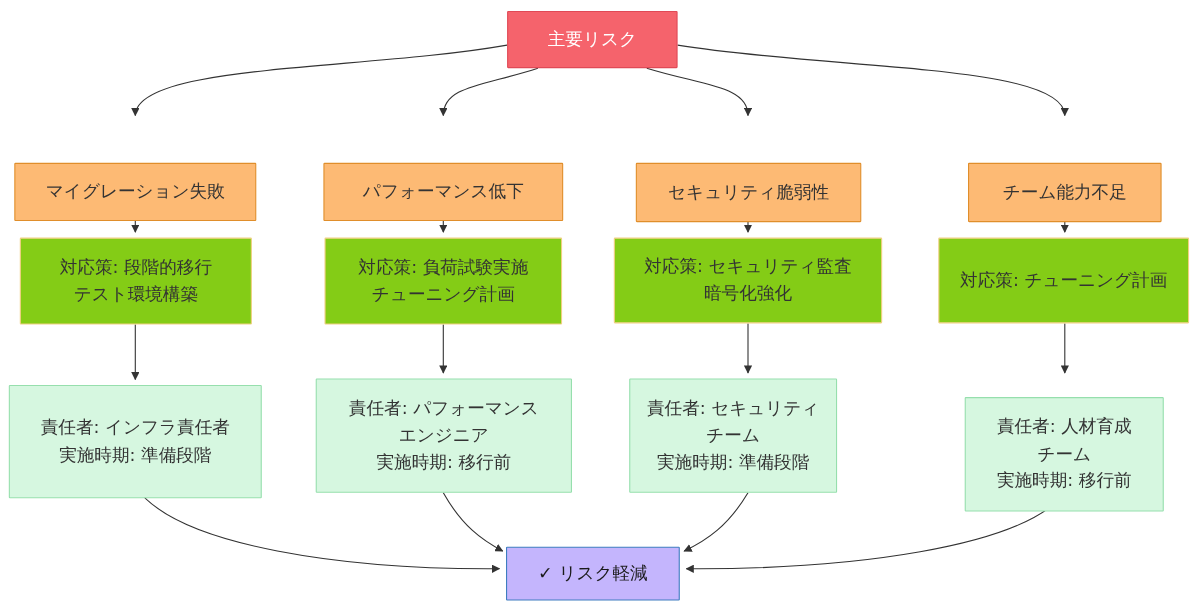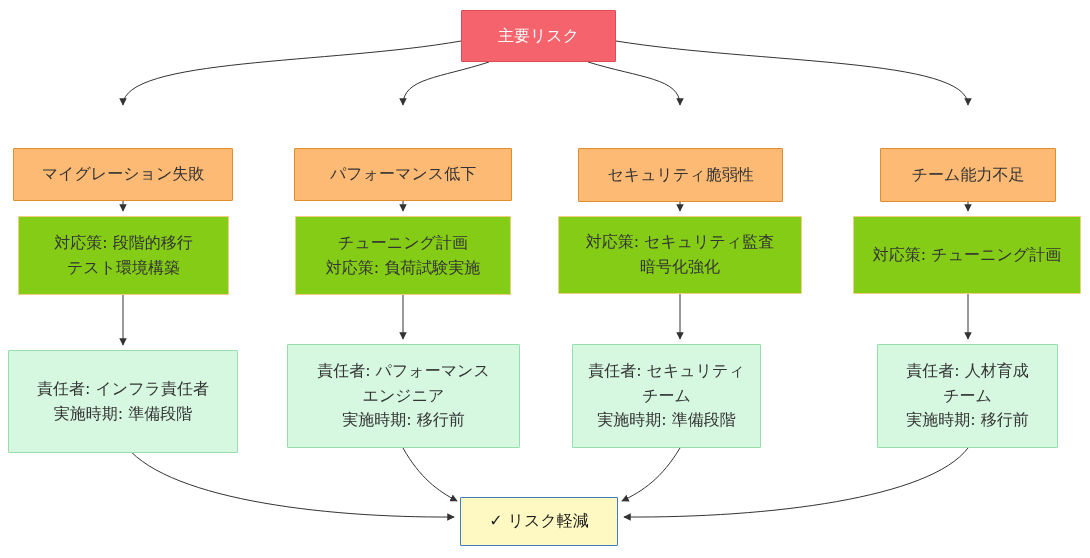--- a/index.html
+++ b/index.html
@@ -23,21 +23,21 @@
     color:#333333;
     line-height:1.55;
     border:1px solid;
     border-radius:1px;
   }
   .node .nl{white-space:nowrap;}
   .root{background:#F5636C;border-color:#E04956;color:#ffffff;}
   .risk{background:#fdba74;border-color:#E08E2B;margin-top:36px;}
   .mitigation{background:#84cc16;border-color:#F0CF81;}
   .owner{background:#D6F7E0;border-color:#96DFAD;}
-  .result{background:#fef9c3;border-color:#3E7DBF;color:#1a1a1a;}
+  .result{background:#c4b5fd;border-color:#3E7DBF;color:#1a1a1a;}
 </style>
 </head>
 <body>
 
 <div id="canvas">
 
   <svg id="edges" width="1090" height="558" viewBox="0 0 1090 558">
     <defs>
       <marker id="arrow" viewBox="0 0 10 10" refX="9" refY="5" markerWidth="7.5" markerHeight="7.5" orient="auto-start-reverse">
         <path d="M 0 0 L 10 5 L 0 10 z" fill="#333333"></path>
@@ -81,22 +81,22 @@
   </div>
   <div class="node risk" style="left:880px;top:112px;width:176px;height:54px">
     <div class="nl">チーム能力不足</div>
   </div>
 
   <div class="node mitigation" style="left:18px;top:216px;width:211px;height:79px">
     <div class="nl">対応策: 段階的移行</div>
     <div class="nl">テスト環境構築</div>
   </div>
   <div class="node mitigation" style="left:295px;top:216px;width:216px;height:79px">
+    <div class="nl">対応策: 負荷試験実施</div>
     <div class="nl">チューニング計画</div>
-    <div class="nl">対応策: 負荷試験実施</div>
   </div>
   <div class="node mitigation" style="left:558px;top:216px;width:244px;height:78px">
     <div class="nl">対応策: セキュリティ監査</div>
     <div class="nl">暗号化強化</div>
   </div>
   <div class="node mitigation" style="left:853px;top:216px;width:228px;height:78px">
     <div class="nl">対応策: チューニング計画</div>
   </div>
 
   <div class="node owner" style="left:8px;top:350px;width:230px;height:103px">
@@ -106,21 +106,21 @@
   <div class="node owner" style="left:287px;top:344px;width:233px;height:104px">
     <div class="nl">責任者: パフォーマンス</div>
     <div class="nl">エンジニア</div>
     <div class="nl">実施時期: 移行前</div>
   </div>
   <div class="node owner" style="left:572px;top:344px;width:189px;height:104px">
     <div class="nl">責任者: セキュリティ</div>
     <div class="nl">チーム</div>
     <div class="nl">実施時期: 準備段階</div>
   </div>
-  <div class="node owner" style="left:877px;top:344px;width:181px;height:104px">
+  <div class="node owner" style="left:877px;top:361px;width:181px;height:104px">
     <div class="nl">責任者: 人材育成</div>
     <div class="nl">チーム</div>
     <div class="nl">実施時期: 移行前</div>
   </div>
 
   <div class="node result" style="left:460px;top:497px;width:158px;height:49px">
     <div class="nl">✓ リスク軽減</div>
   </div>
 
 </div>

